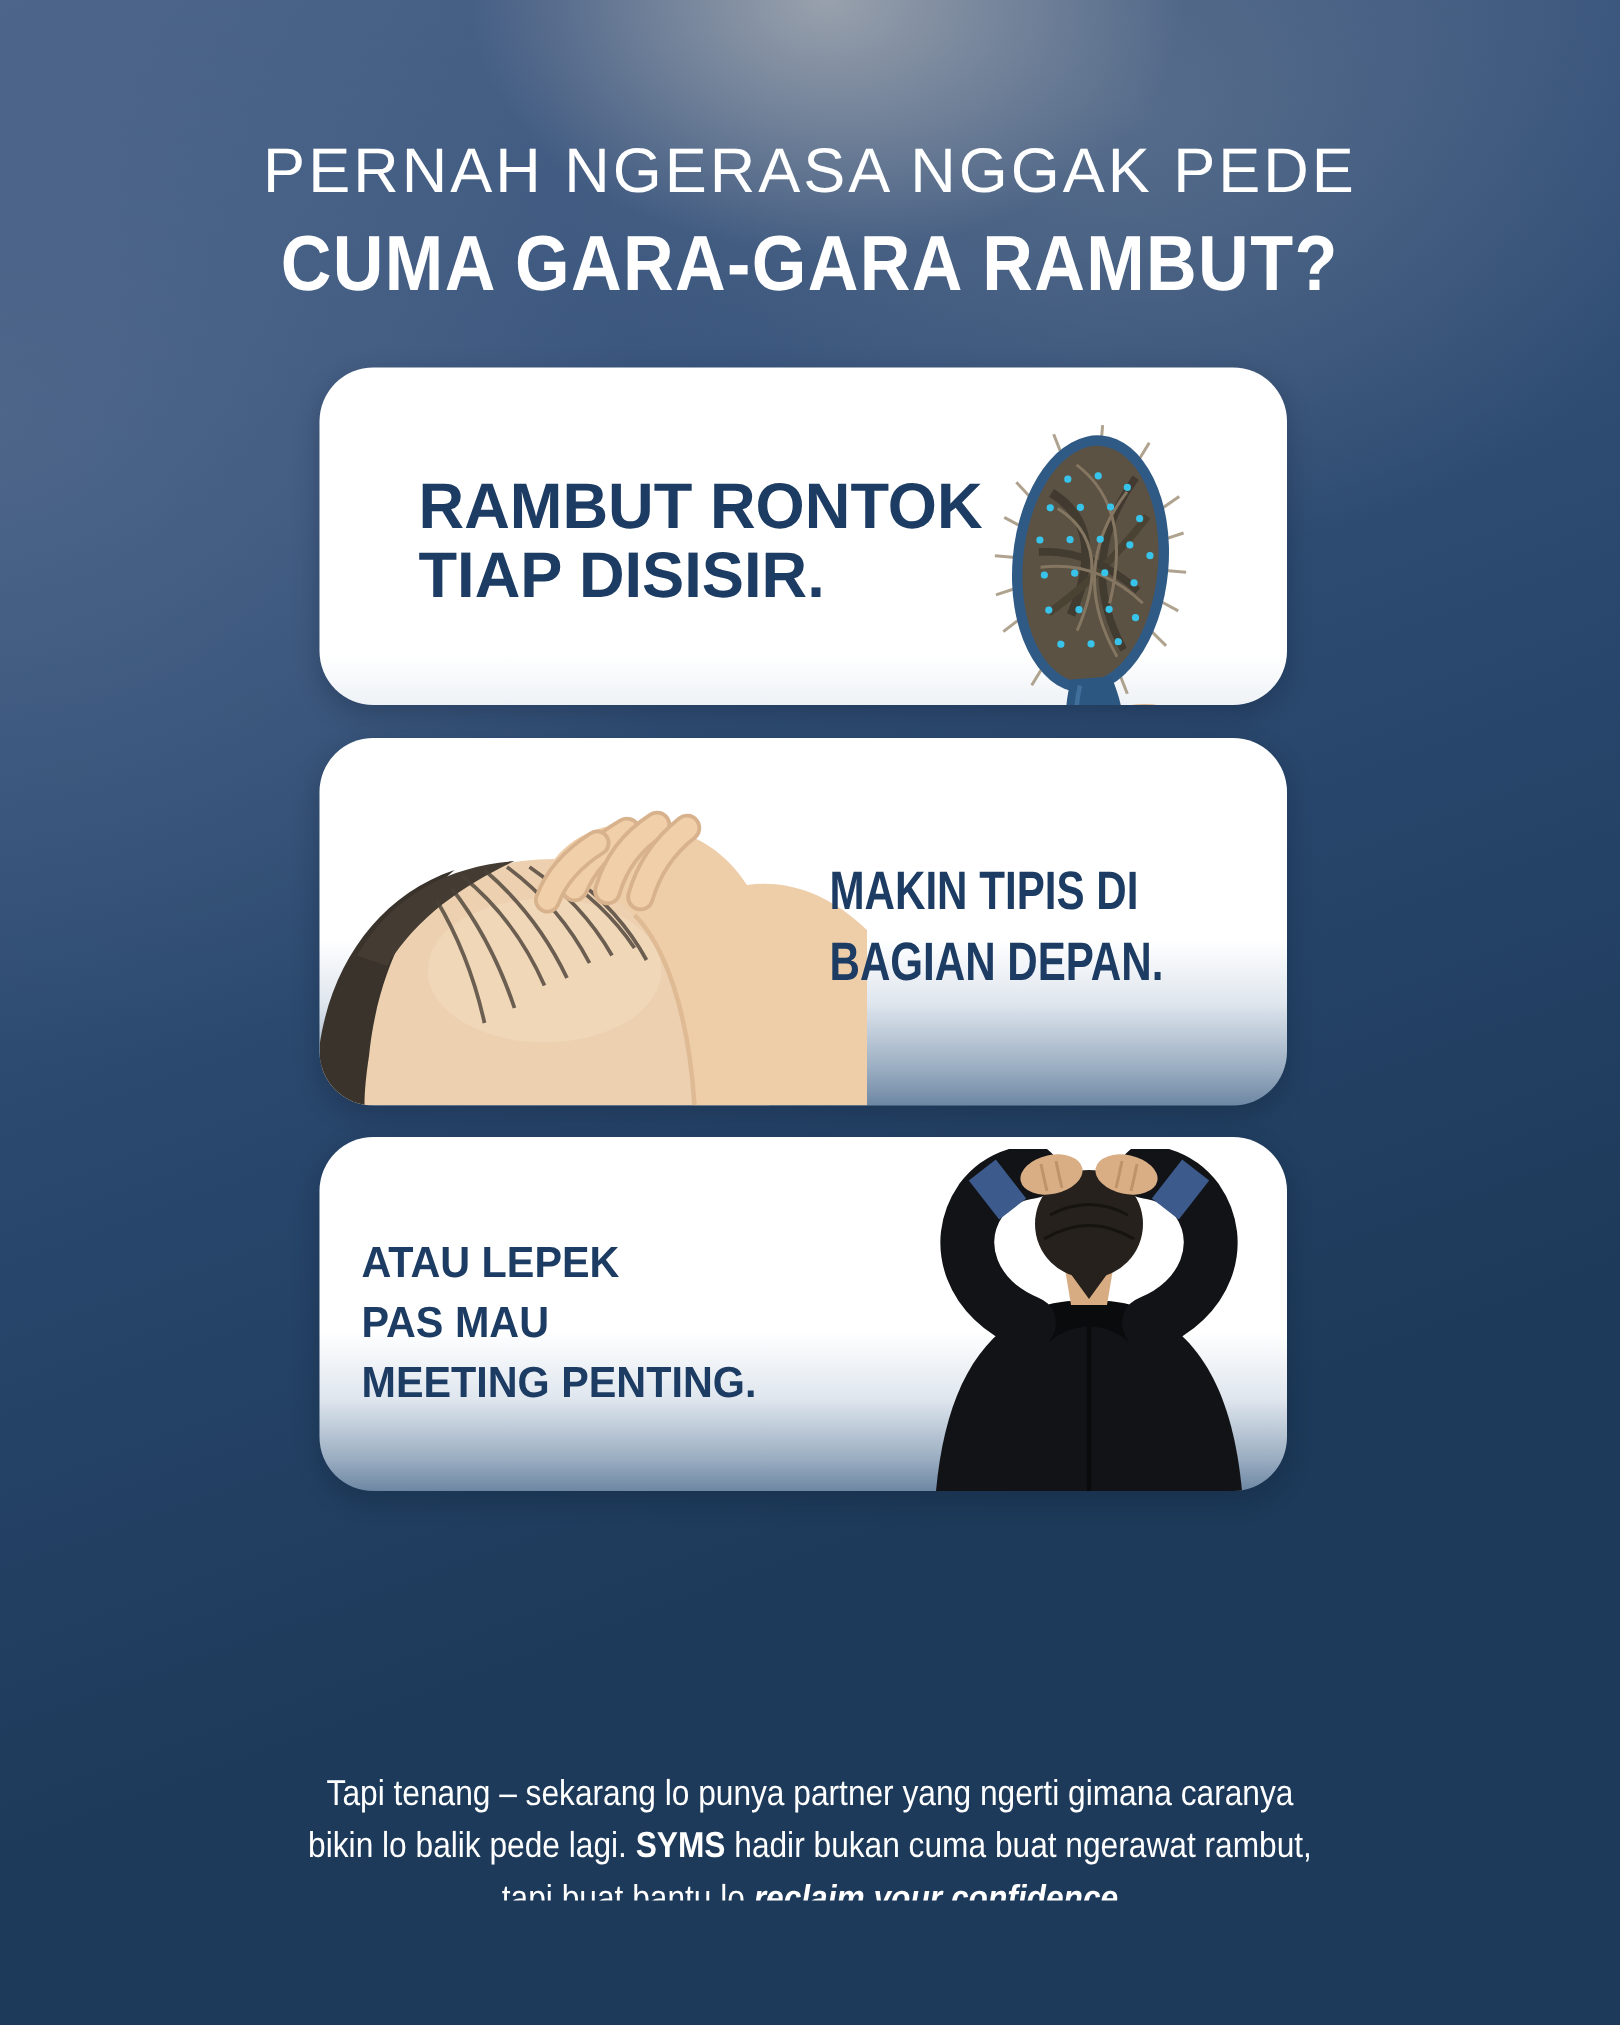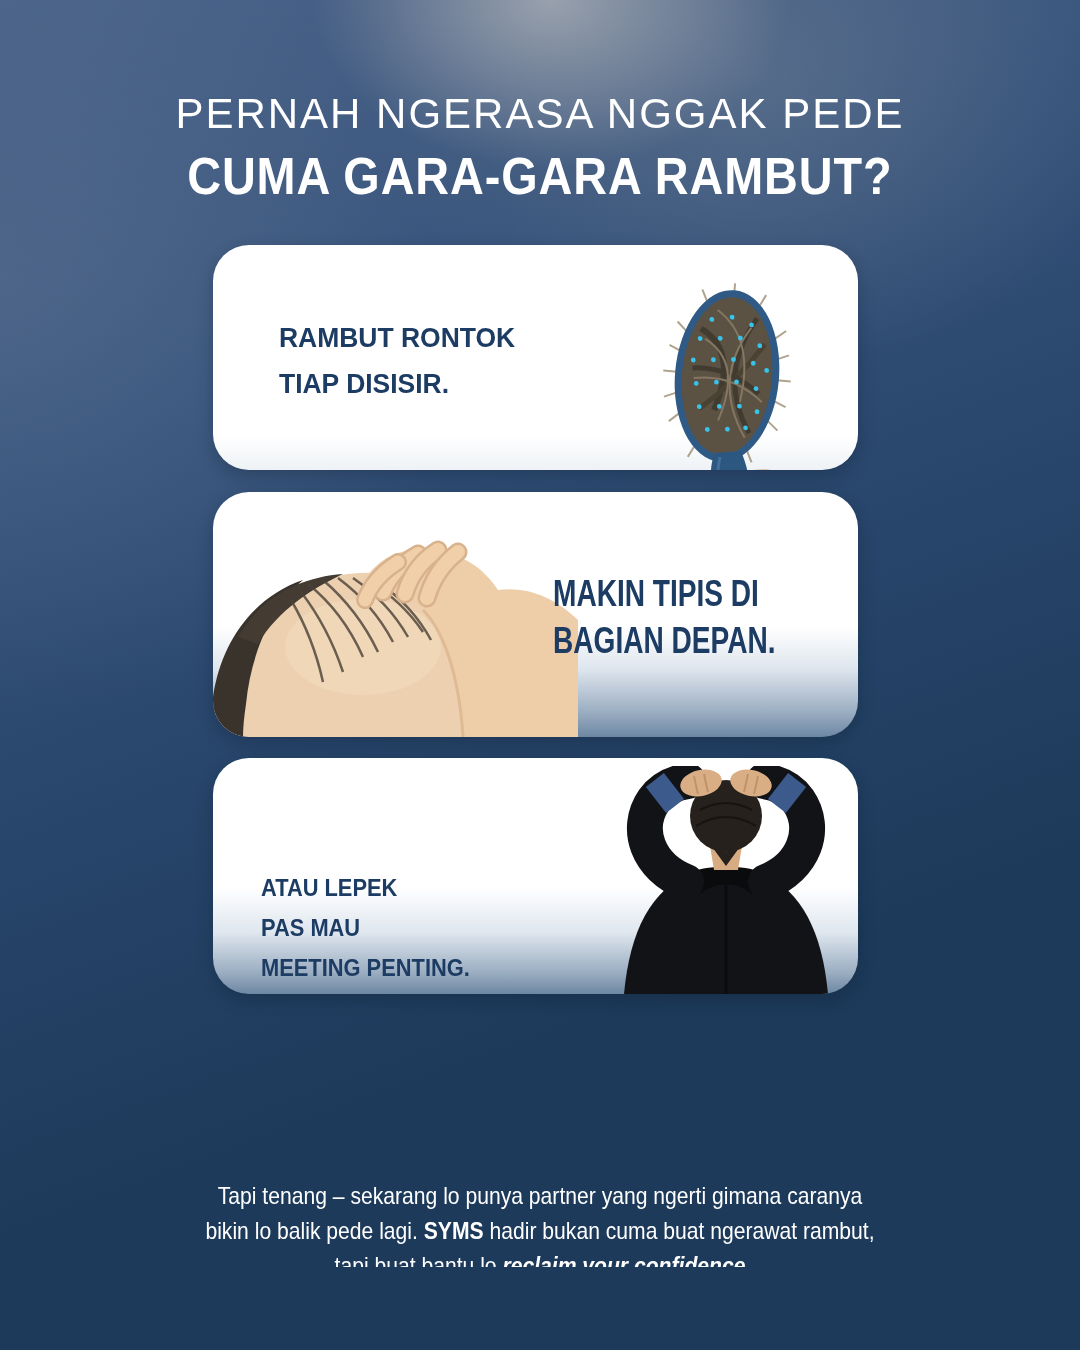--- a/index.html
+++ b/index.html
@@ -26,23 +26,23 @@
 
   
   .card{position:absolute;left:213px;width:645px;border-radius:36px;overflow:hidden;
     box-shadow:0 6px 16px rgba(8,20,35,.25);}
   .card1{top:245px;height:225px;background:linear-gradient(to bottom,#ffffff 85%,#eef2f6 100%);}
   .card2{top:492px;height:245px;
     background:linear-gradient(to bottom,#ffffff 0%,#ffffff 55%,#dfe6ee 72%,#9aadc1 90%,#6d87a3 100%);}
   .card3{top:758px;height:236px;
     background:linear-gradient(to bottom,#ffffff 0%,#ffffff 55%,#dfe6ee 74%,#9aadc1 91%,#6d87a3 100%);}
   .card-text{position:absolute;color:#1d3c63;font-weight:800;z-index:3;}
-  .card1 .card-text{left:66px;top:70px;font-size:27px;line-height:46px;}
+  .card1 .card-text{left:66px;top:70px;font-size:43px;line-height:46px;}
   .card2 .card-text{left:320px;top:78px;font-size:36px;line-height:47px;margin-left:20px;}
-  .card3 .card-text{left:48px;top:64px;font-size:23px;line-height:40px;margin-top:46px;}
+  .card3 .card-text{left:28px;top:64px;font-size:29px;line-height:40px;}
   .cline{display:inline-block;white-space:nowrap;transform-origin:0 50%;}
   .card1 .cline{transform:scaleX(.98);}
   .card2 .cline{transform:scaleX(.78);}
   .card3 .cline{transform:scaleX(.95);}
   .card-img{position:absolute;z-index:2;}
   .img-brush{right:46px;top:36px;}
   .img-scalp{left:0;bottom:0;}
   .img-suit{right:12px;bottom:0;}
 
   

